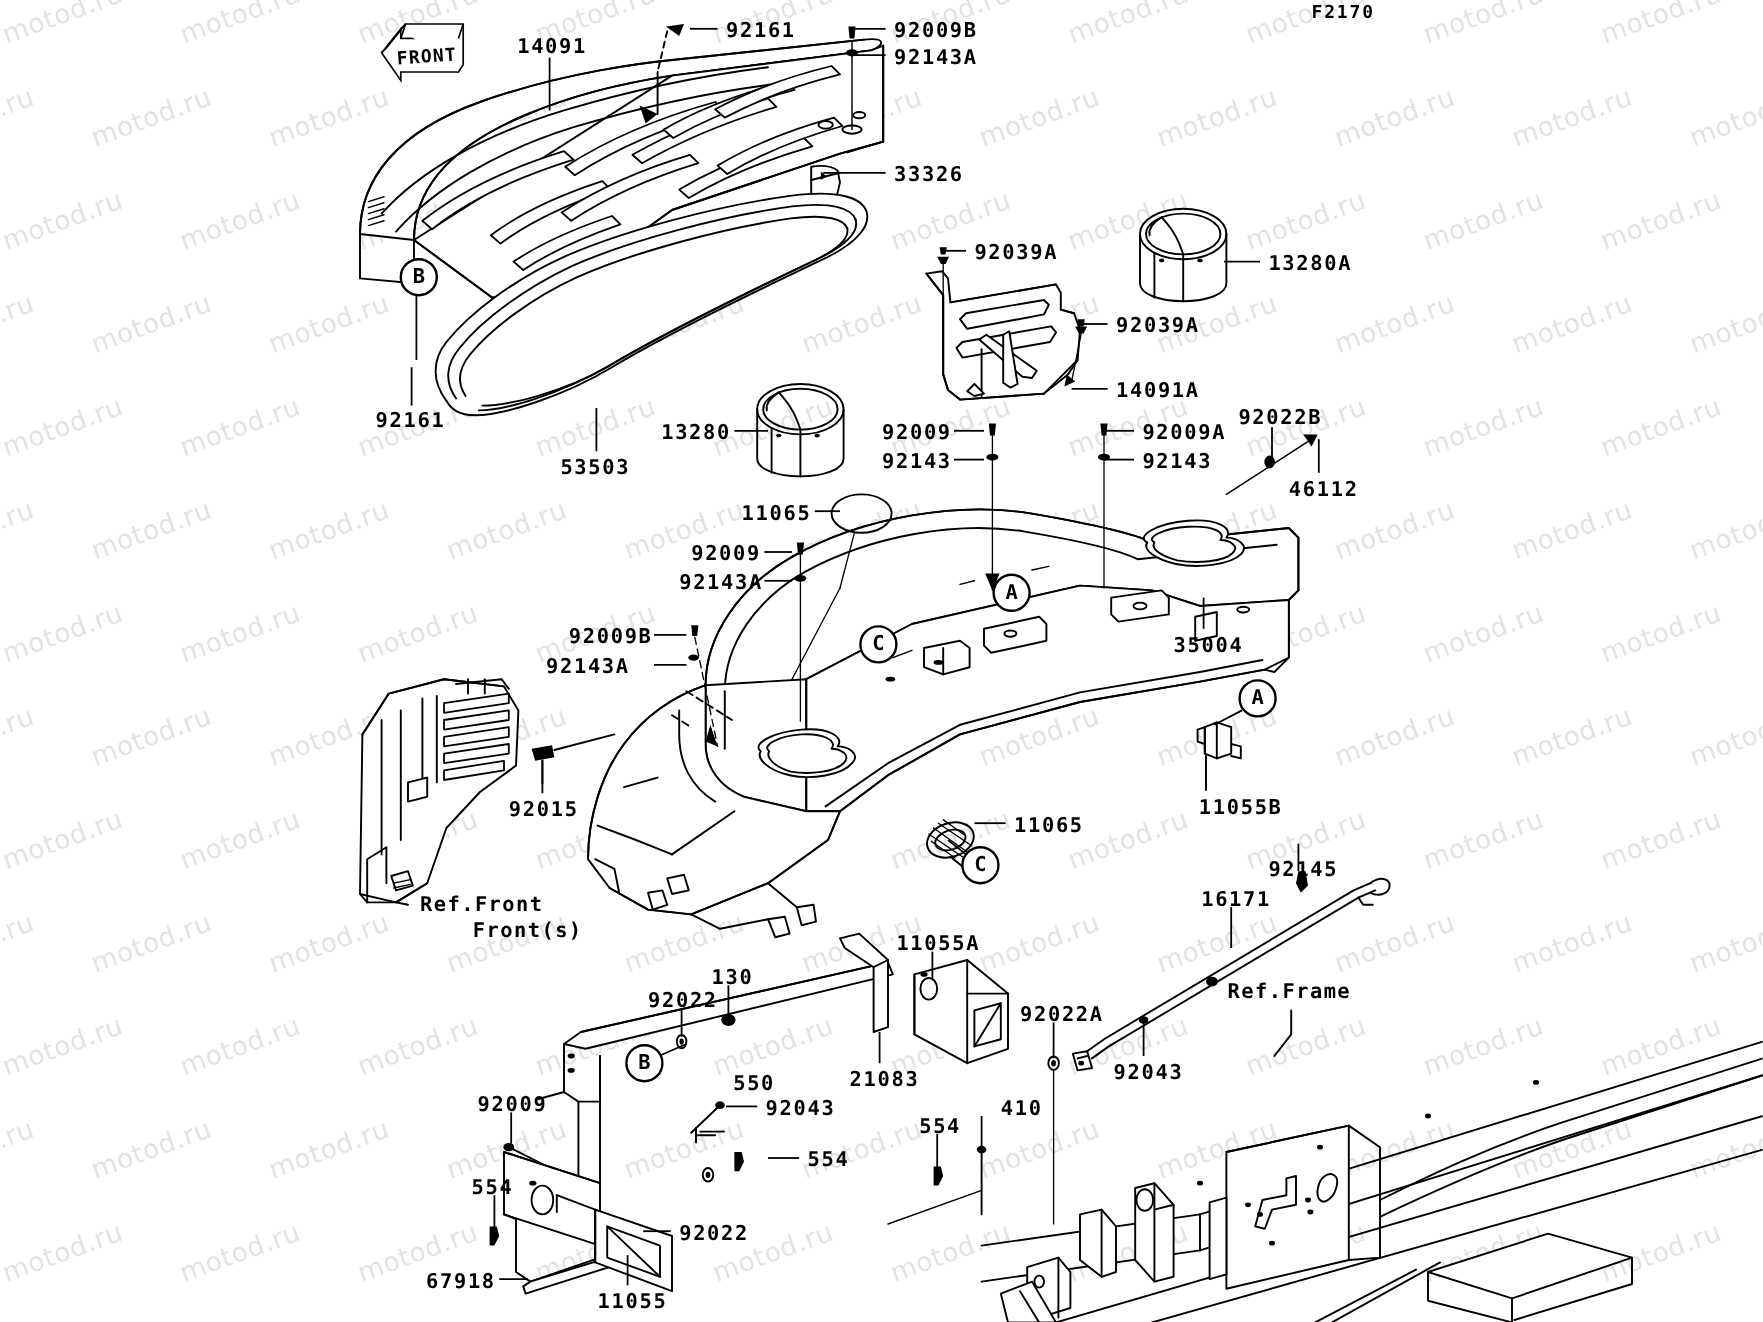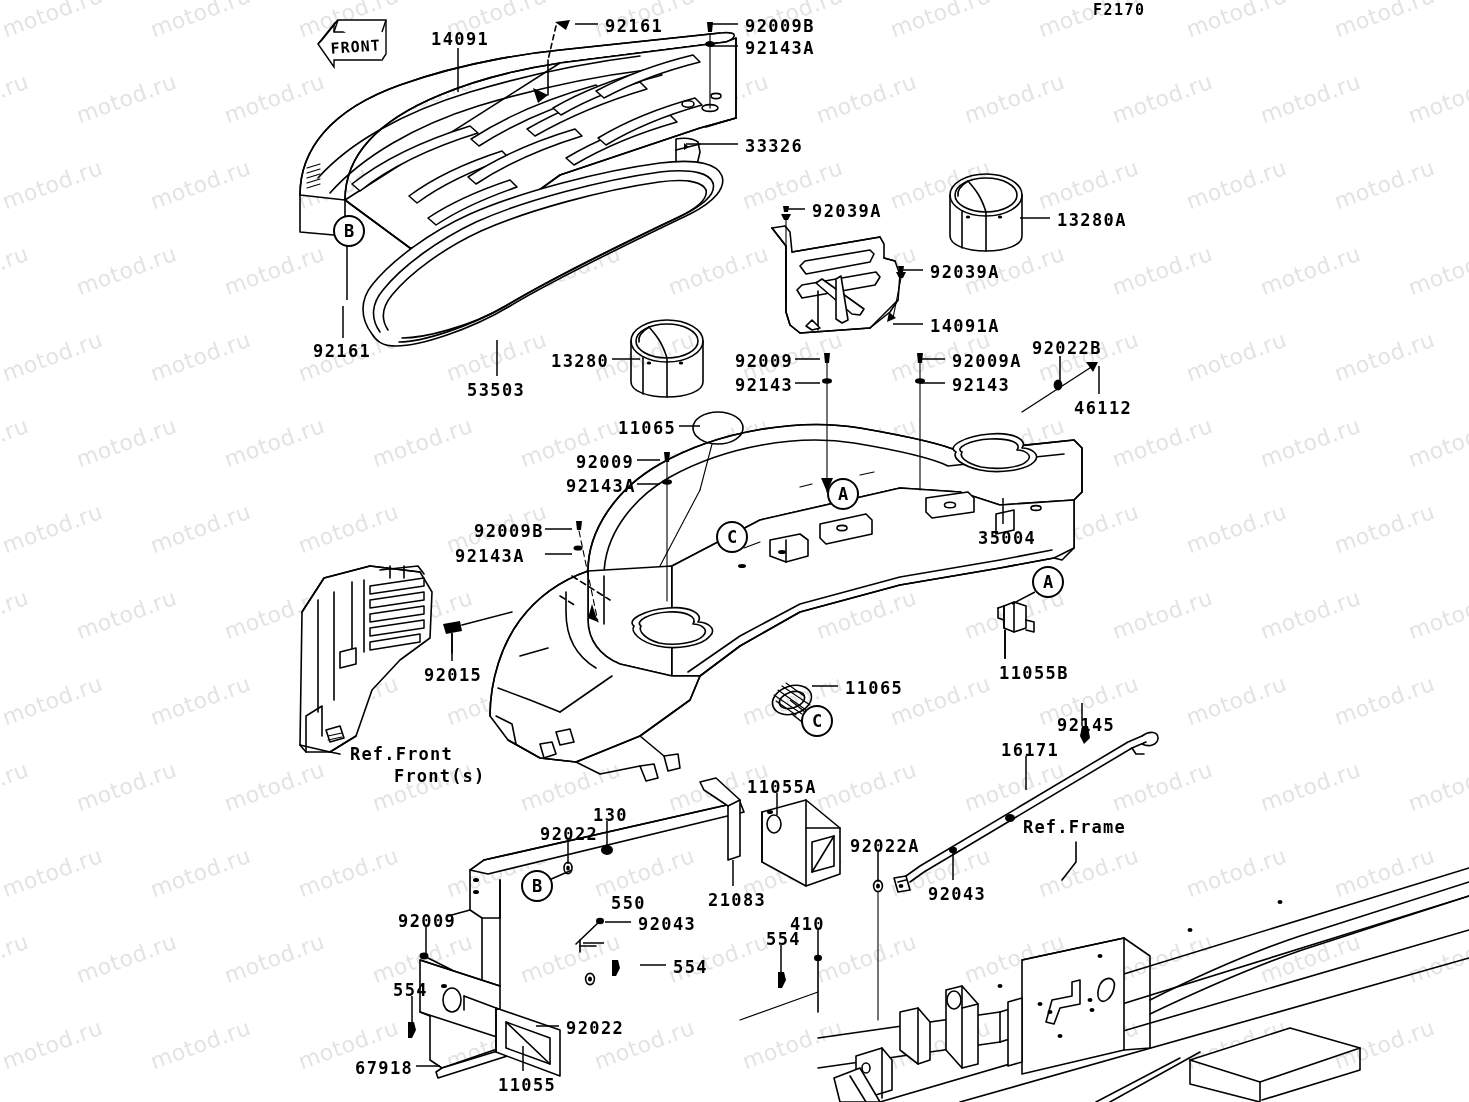--- a/index.html
+++ b/index.html
@@ -738,21 +738,21 @@
       <div class="lbl" style="left: 1001px; top: 740px;">16171</div>
       <div class="lbl" style="left: 747px; top: 777px; text-align: center;">11055A</div>
       <div class="lbl" style="left: 593px; top: 805px;">130</div>
       <div class="lbl" style="left: 540px; top: 824px;">92022</div>
       <div class="lbl" style="left: 850px; top: 836px;">92022A</div>
       <div class="lbl" style="left: 708px; top: 890px;">21083</div>
       <div class="lbl" style="left: 928px; top: 884px;">92043</div>
       <div class="lbl" style="left: 398px; top: 911px;">92009</div>
       <div class="lbl" style="left: 638px; top: 914px;">92043</div>
       <div class="lbl" style="left: 611px; top: 893px;">550</div>
-      <div class="lbl" style="left: 790px; top: 914px;">410</div>
+      <div class="lbl" style="left: 834px; top: 914px;">410</div>
       <div class="lbl" style="left: 766px; top: 929px;">554</div>
       <div class="lbl" style="left: 673px; top: 957px;">554</div>
       <div class="lbl" style="left: 393px; top: 980px;">554</div>
       <div class="lbl" style="left: 566px; top: 1018px;">92022</div>
       <div class="lbl" style="left: 355px; top: 1058px;">67918</div>
       <div class="lbl" style="left: 498px; top: 1075px;">11055</div>
       <div class="circ" style="left: 333px; top: 215px;">B</div>
       <div class="circ" style="left: 827px; top: 478px;">A</div>
       <div class="circ" style="left: 716px; top: 521px;">C</div>
       <div class="circ" style="left: 801px; top: 705px;">C</div>

